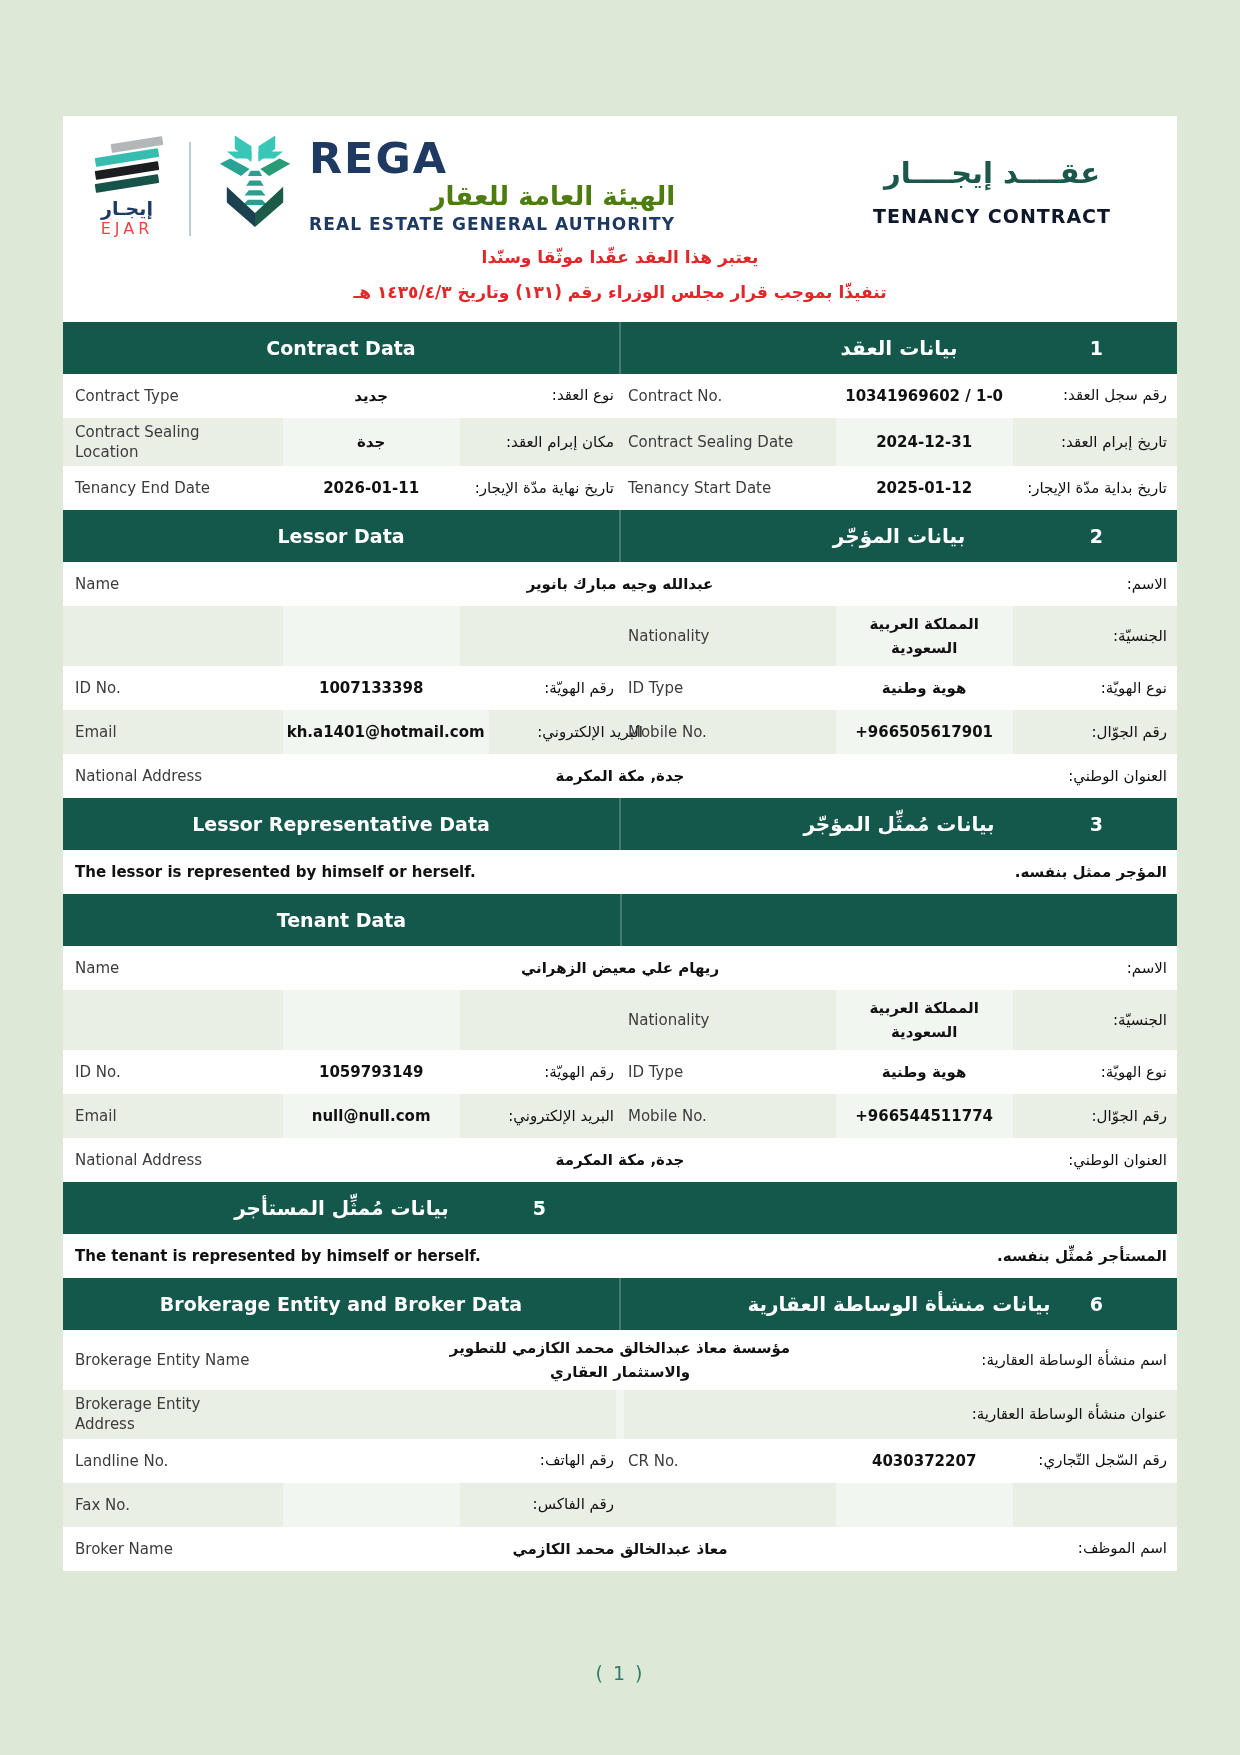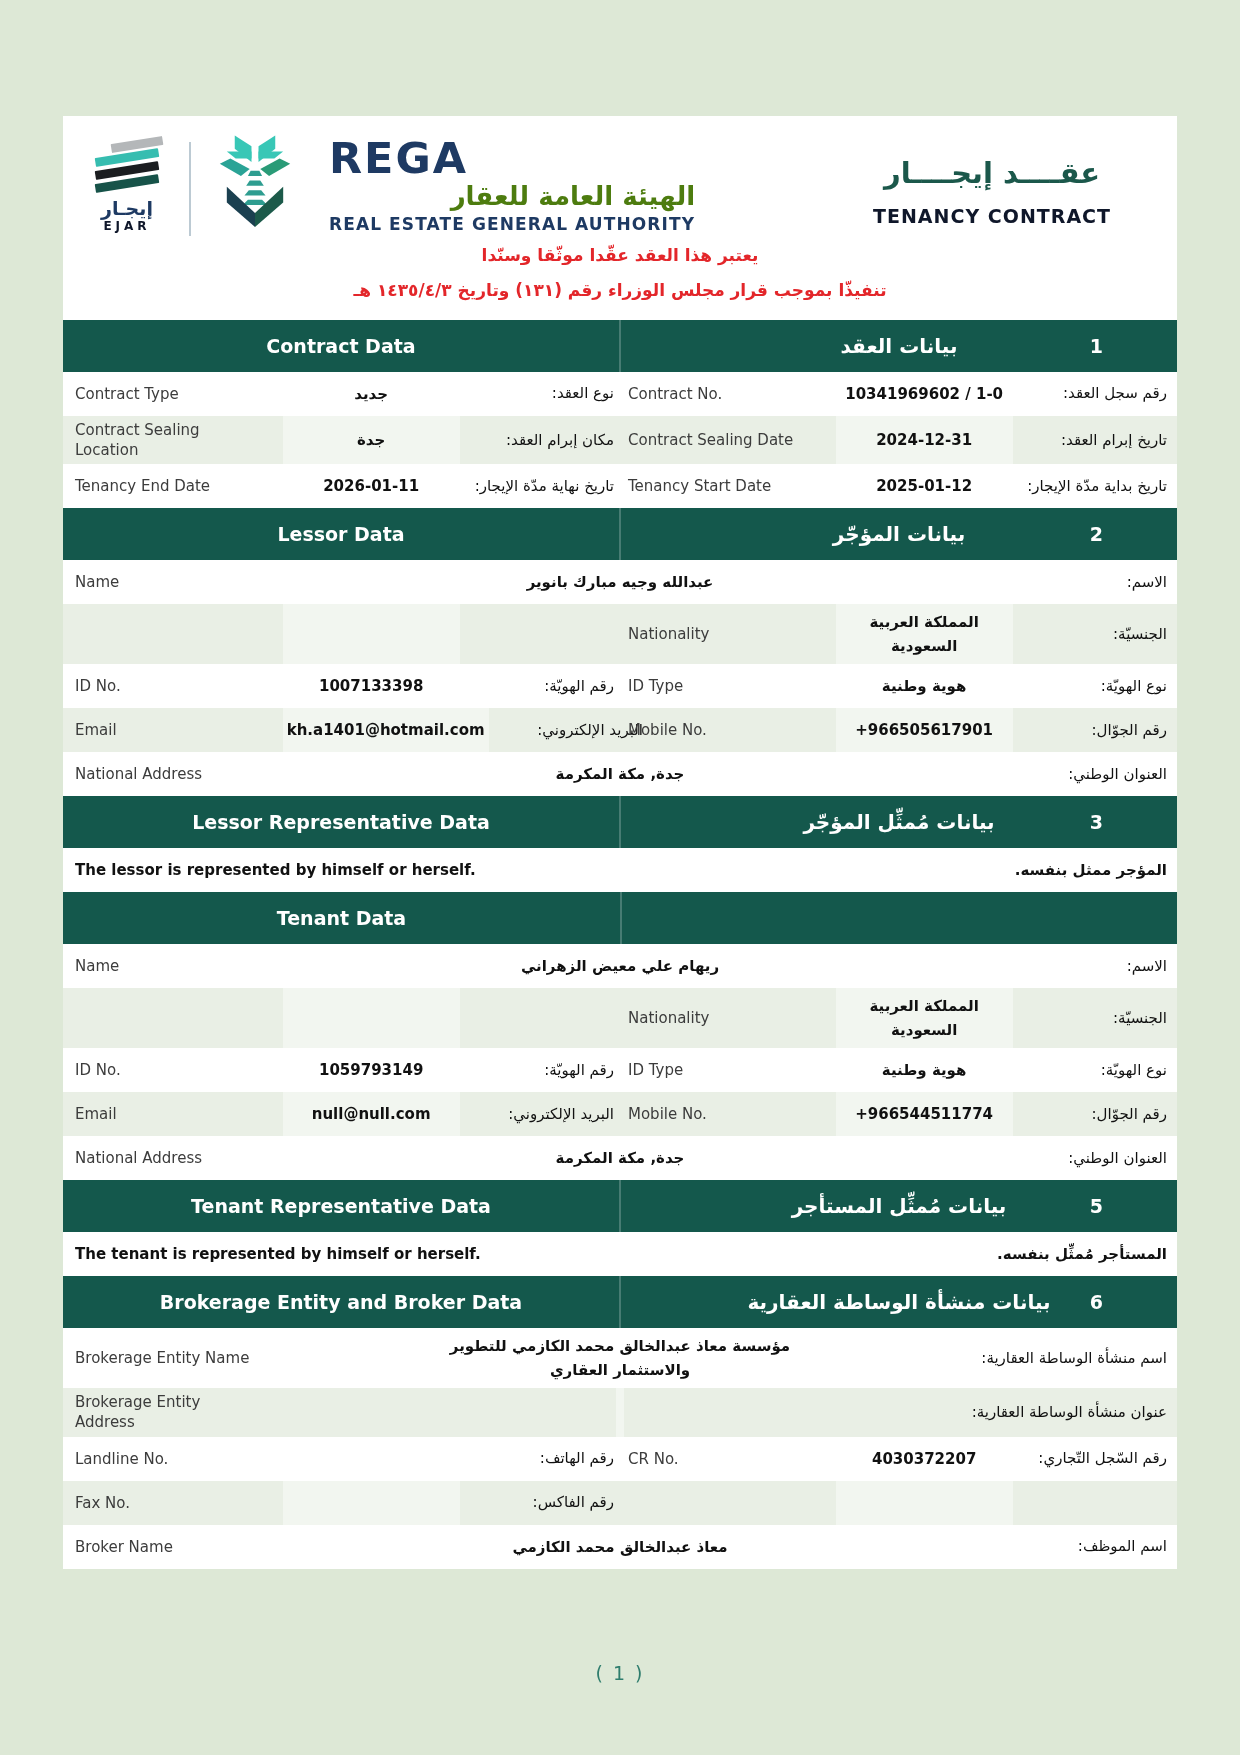--- a/index.html
+++ b/index.html
@@ -9,24 +9,24 @@
 
   
   .doc-header{display:flex;align-items:flex-start;padding:16px 26px 2px 20px;}
   .ejar-logo{width:88px;text-align:center;padding-top:4px;}
   .stripe{height:9px;width:64px;margin:4px auto 0;transform:rotate(-9deg);border-radius:1px;}
   .s-gray{background:#b4b7b9;width:52px;margin-right:8px;}
   .s-teal{background:#36bdb0;}
   .s-black{background:#1b1d20;}
   .s-green{background:#175349;}
   .ejar-ar{color:#1e3a63;font-weight:bold;font-size:19px;margin-top:9px;}
-  .ejar-en{color:#0f172a;font-weight:bold;font-size:12px;letter-spacing:4px;}
+  .ejar-en{color:#ef4444;font-weight:normal;font-size:16px;letter-spacing:4px;}
   .brand-divider{width:2px;height:94px;background:#9fb3c0;opacity:.7;margin:10px 20px 0 18px;}
   .rega{display:flex;align-items:center;gap:10px;padding-top:2px;}
-  .rega-text{padding-top:4px;margin-left:20px;}
+  .rega-text{padding-top:4px;}
   .rega-name{font-size:43px;font-weight:800;color:#1e3a63;letter-spacing:2px;line-height:.95;}
   .rega-ar{font-size:26px;font-weight:bold;color:#4d7c0f;margin-top:2px;}
   .rega-sub{font-size:17px;color:#1e3a63;letter-spacing:1.1px;margin-top:3px;font-weight:600;}
   .doc-title{margin-left:auto;text-align:center;padding-top:24px;padding-right:40px;}
   .doc-title-ar{font-size:29px;font-weight:bold;color:#1b584b;}
   .doc-title-en{font-size:19px;color:#0f172a;letter-spacing:1px;margin-top:15px;font-weight:600;}
 
   
   .notice{text-align:center;color:#e3262a;font-weight:bold;font-size:17px;line-height:2.05;padding:0 0 12px;}
 
@@ -269,23 +269,20 @@
             </div>
           </div>
           <div class="row full">
             <span class="en-label">National Address</span>
             <span class="value" dir="auto">جدة, مكة المكرمة</span>
             <span class="ar-label" dir="rtl">العنوان الوطني:</span>
           </div>
         </section>
         <section class="sec">
           <div class="sec-bar">
-            <div class="sec-bar-left">
-              <span class="sec-title-en">Tenant Representative Data</span>
-            </div>
             <div class="sec-bar-right">
               <span class="sec-title-ar" dir="rtl">بيانات مُمثِّل المستأجر</span>
               <span class="sec-num">5</span>
             </div>
           </div>
           <div class="row note">
             <span class="note-en">The tenant is represented by himself or herself.</span>
             <span class="note-ar" dir="rtl">المستأجر مُمثِّل بنفسه.</span>
           </div>
         </section>

